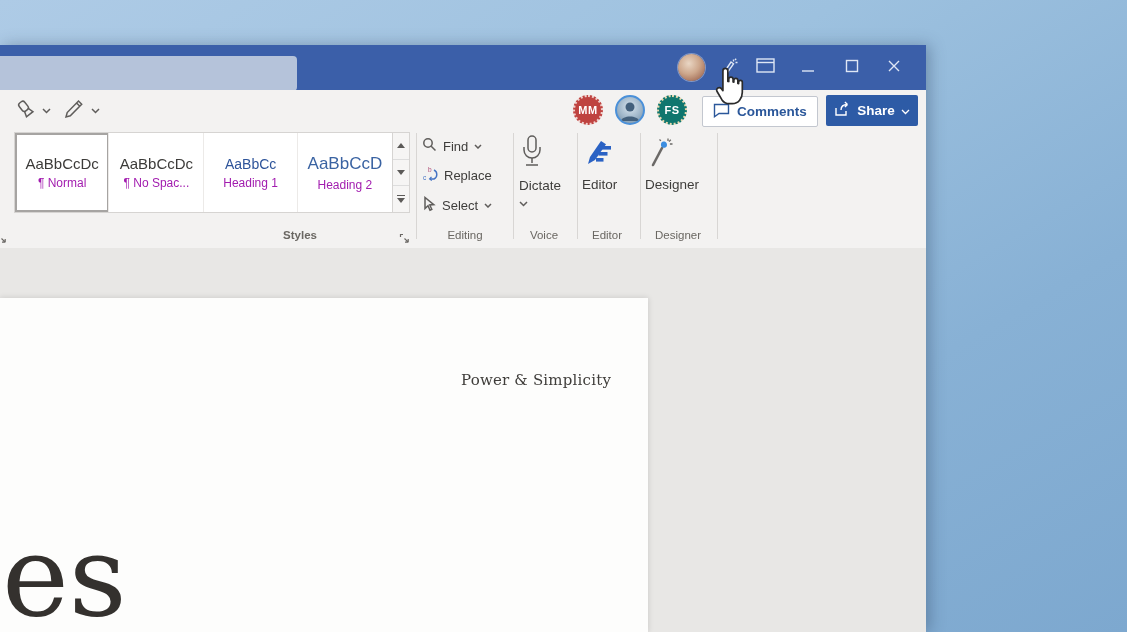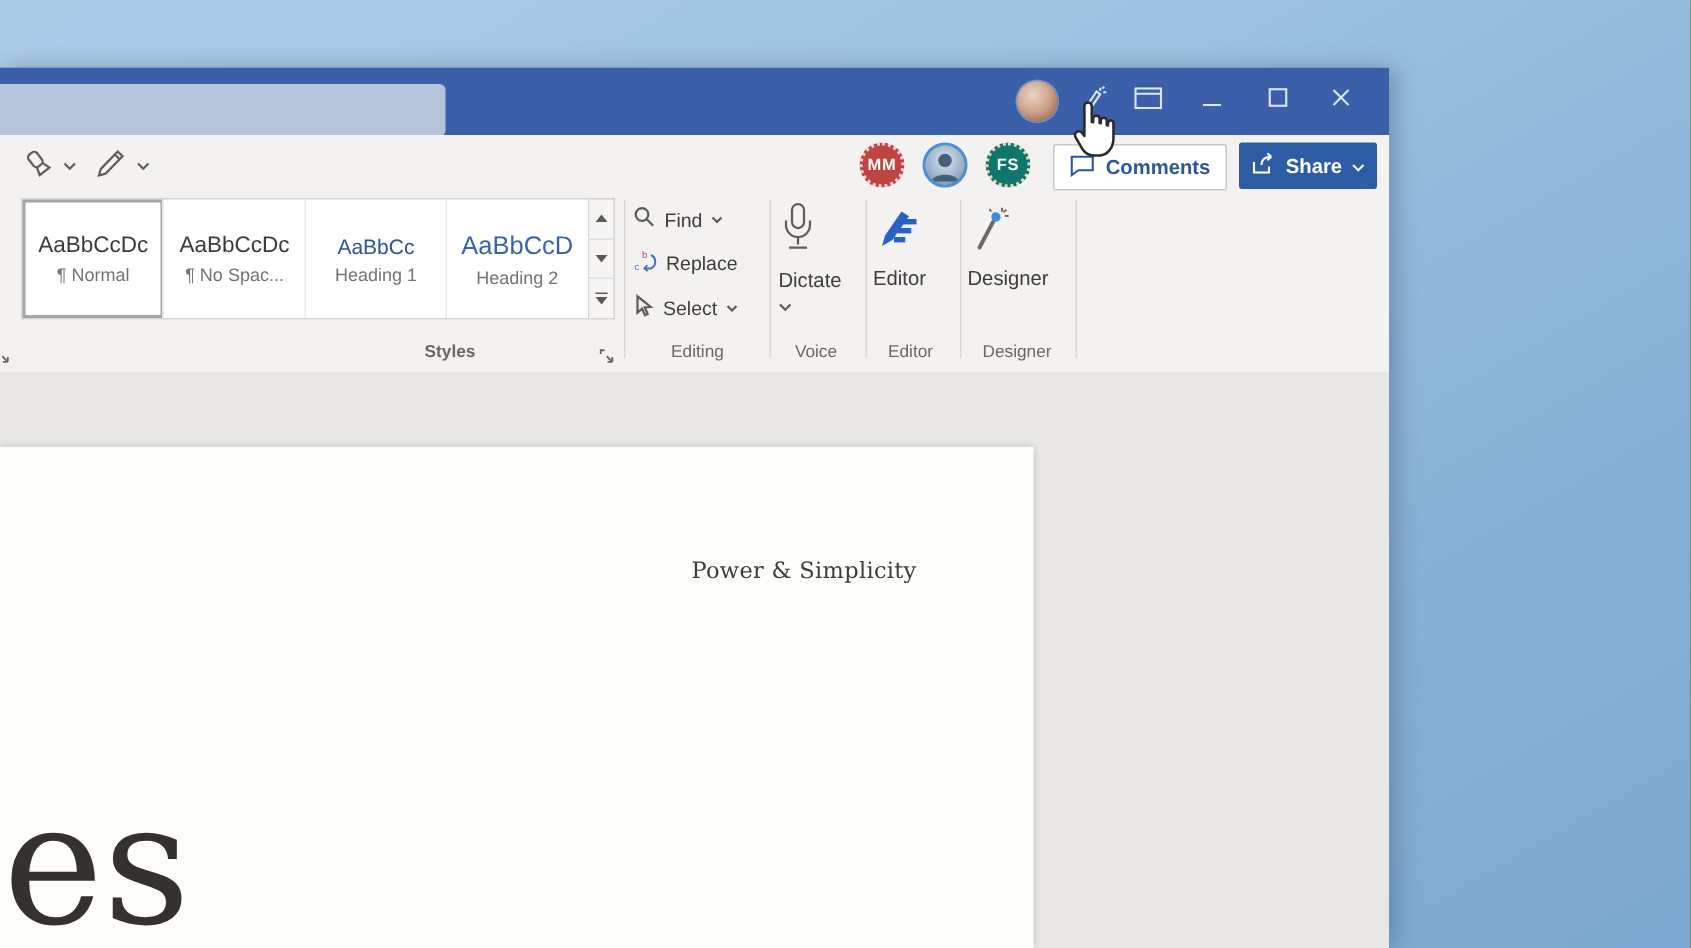--- a/index.html
+++ b/index.html
@@ -45,21 +45,21 @@
 
   .gallery{position:absolute;left:14px;top:42px;width:379px;height:81px;background:#fff;
            border:1px solid #d6d4d2;box-sizing:border-box;display:flex;}
   .g-item{flex:1;display:flex;flex-direction:column;align-items:center;justify-content:center;
           gap:4px;border:2px solid transparent;box-sizing:border-box;cursor:default;}
   .g-item.selected{border:2px solid #a6a4a2;}
   .g-item+.g-item{box-shadow:-1px 0 0 #eceae8;}
   .g-prev{font-size:15px;color:#3c3b39;white-space:nowrap;}
   .g-prev.h1{font-size:14px;color:#2e549a;}
   .g-prev.h2{font-size:17px;color:#3a63a2;}
-  .g-label{font-size:12px;color:#737373;white-space:nowrap;}
+  .g-label{font-size:12px;color:#a21caf;white-space:nowrap;}
   .gscroll{position:absolute;left:393px;top:42px;width:17px;height:81px;border:1px solid #d6d4d2;
            border-left:none;box-sizing:border-box;display:flex;flex-direction:column;background:#f6f5f4;}
   .gs-btn{flex:1;display:flex;flex-direction:column;align-items:center;justify-content:center;gap:2px;cursor:default;}
   .gs-btn+.gs-btn{border-top:1px solid #ddd;}
   .tri-up{width:0;height:0;border-left:4px solid transparent;border-right:4px solid transparent;
           border-bottom:5px solid #5c5a58;}
   .tri-down{width:0;height:0;border-left:4px solid transparent;border-right:4px solid transparent;
             border-top:5px solid #5c5a58;}
   .more-bar{width:8px;height:1.5px;background:#5c5a58;}
 
@@ -69,21 +69,21 @@
           font-size:13px;color:#3e3d3b;cursor:default;}
   .big-btn{position:absolute;display:flex;flex-direction:column;align-items:flex-start;gap:4px;cursor:default;}
   .big-label{font-size:13.5px;color:#3e3d3b;}
 
   .grp-label{position:absolute;top:139px;font-size:11.5px;color:#6a6762;text-align:center;}
   .launcher{position:absolute;top:140px;cursor:default;}
 
   
   .docarea{position:absolute;left:0;top:203px;width:926px;height:384px;background:#e8e7e5;overflow:hidden;}
   .page{position:absolute;left:0;top:50px;width:648px;height:334px;background:#fdfdfc;
-        box-shadow:0 0 6px rgba(0,0,0,.14);padding-left:41px;}
+        box-shadow:0 0 6px rgba(0,0,0,.14);}
   .doc-heading{position:absolute;left:461px;top:73px;font-family:"DejaVu Serif","Liberation Serif",serif;
                font-size:15px;color:#3f3d3a;letter-spacing:.2px;}
   .doc-big{position:absolute;left:2px;top:222px;font-family:"DejaVu Serif","Liberation Serif",serif;
            font-size:113px;line-height:1;color:#34312e;}
 
   .cursor{position:absolute;left:714px;top:66px;z-index:60;}
 </style>
 </head>
 <body>
 

